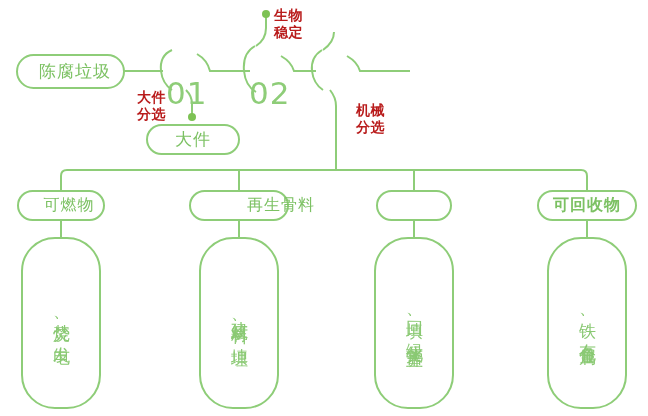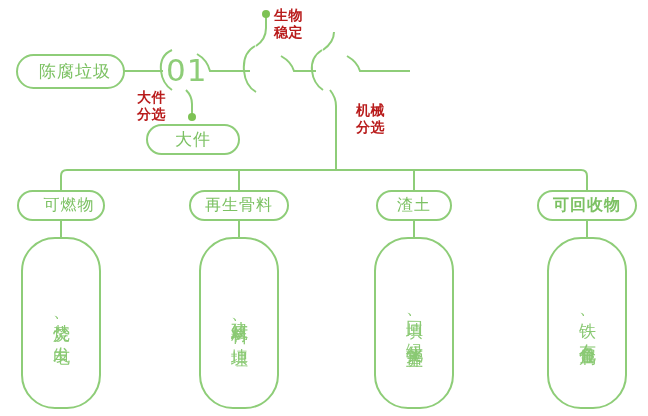--- a/index.html
+++ b/index.html
@@ -48,20 +48,21 @@
   }
   .pill-wrap {
     position: absolute;
   }
   .stage-number {
     color: #8ecd78;
     font-size: 31px;
     font-weight: 400;
     letter-spacing: 1px;
     font-family: "DejaVu Sans", sans-serif;
+    margin-top: 23px;
   }
   .step-label {
     color: #b91c1c;
     font-size: 14px;
     line-height: 17px;
     font-weight: bold;
     letter-spacing: 0.5px;
     text-align: left;
   }
   .vbox-text {
@@ -141,20 +142,21 @@
 
     <circle cx="266" cy="14" r="4" fill="#7dc254"></circle>
     <circle cx="192" cy="117" r="4" fill="#7dc254"></circle>
   </svg>
 
   <div class="pill-wrap" style="left:17px; top:55px; width:107px; height:33px;padding-left:9px;">
     <div class="pill-label">陈腐垃圾</div>
   </div>
 
   <div class="stage-number" style="left:166px; top:52px;">01</div>
+  <div class="stage-number" style="left:249px; top:52px;">02</div>
 
   <div class="step-label" style="left:137px; top:89px;">
     <div>大件</div>
     <div>分选</div>
   </div>
 
   <div class="step-label" style="left:274px; top:7px;">
     <div>生物</div>
     <div>稳定</div>
   </div>
@@ -165,24 +167,21 @@
   </div>
 
   <div class="pill-wrap" style="left:147px; top:125px; width:92px; height:29px;">
     <div class="pill-label">大件</div>
   </div>
 
   <div class="pill-wrap" style="left:18px; top:191px; width:102px; height:29px;">
     <div class="pill-label" style="font-size:16px;">可燃物</div>
   </div>
   <div class="pill-wrap" style="left:190px; top:191px; width:98px; height:29px;">
-    <div class="pill-label" style="font-size:16px;">再生骨料</div>
-  </div>
-  <div class="pill-wrap" style="left:377px; top:191px; width:74px; height:29px;">
-    <div class="pill-label" style="font-size:16px;">渣土</div>
+    <div class="pill-label" style="font-size:16px;margin-left:42px;">再生骨料</div>
   </div>
   <div class="pill-wrap" style="left:538px; top:191px; width:98px; height:29px;font-weight:bold;">
     <div class="pill-label" style="font-size:16px;">可回收物</div>
   </div>
 
   <div class="vbox-wrap" style="left:22px; top:238px; width:78px; height:170px;">
     <div class="vbox-text">焚烧、发电</div>
   </div>
   <div class="vbox-wrap" style="left:200px; top:238px; width:78px; height:170px;">
     <div class="vbox-text">建筑材料、填埋</div>

